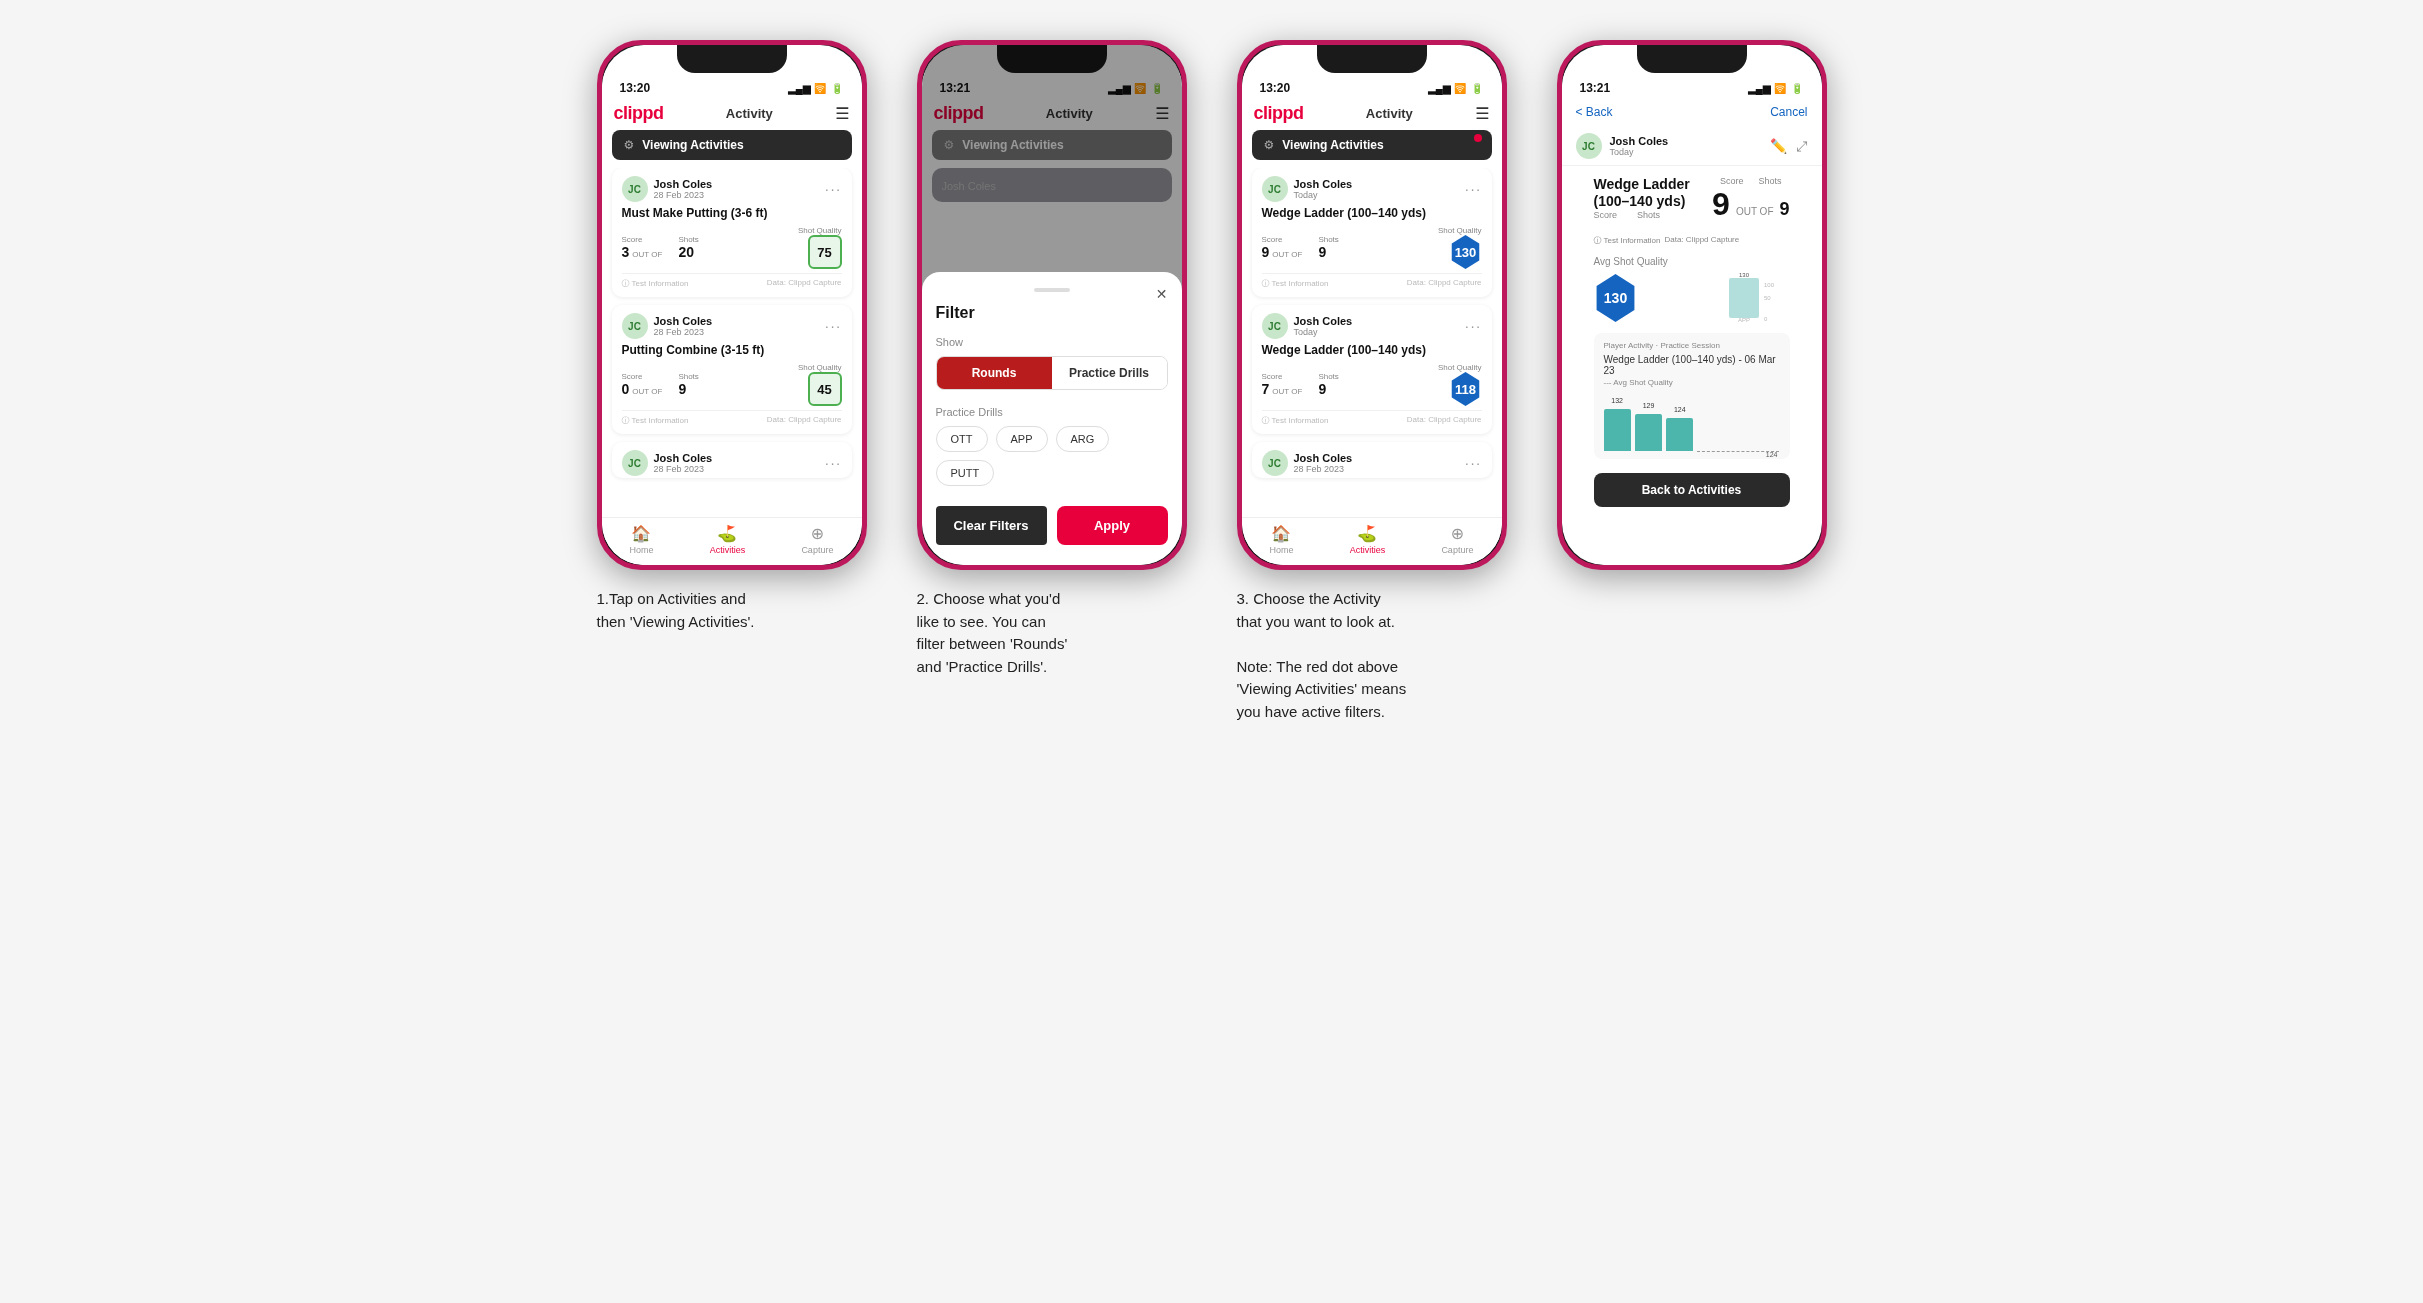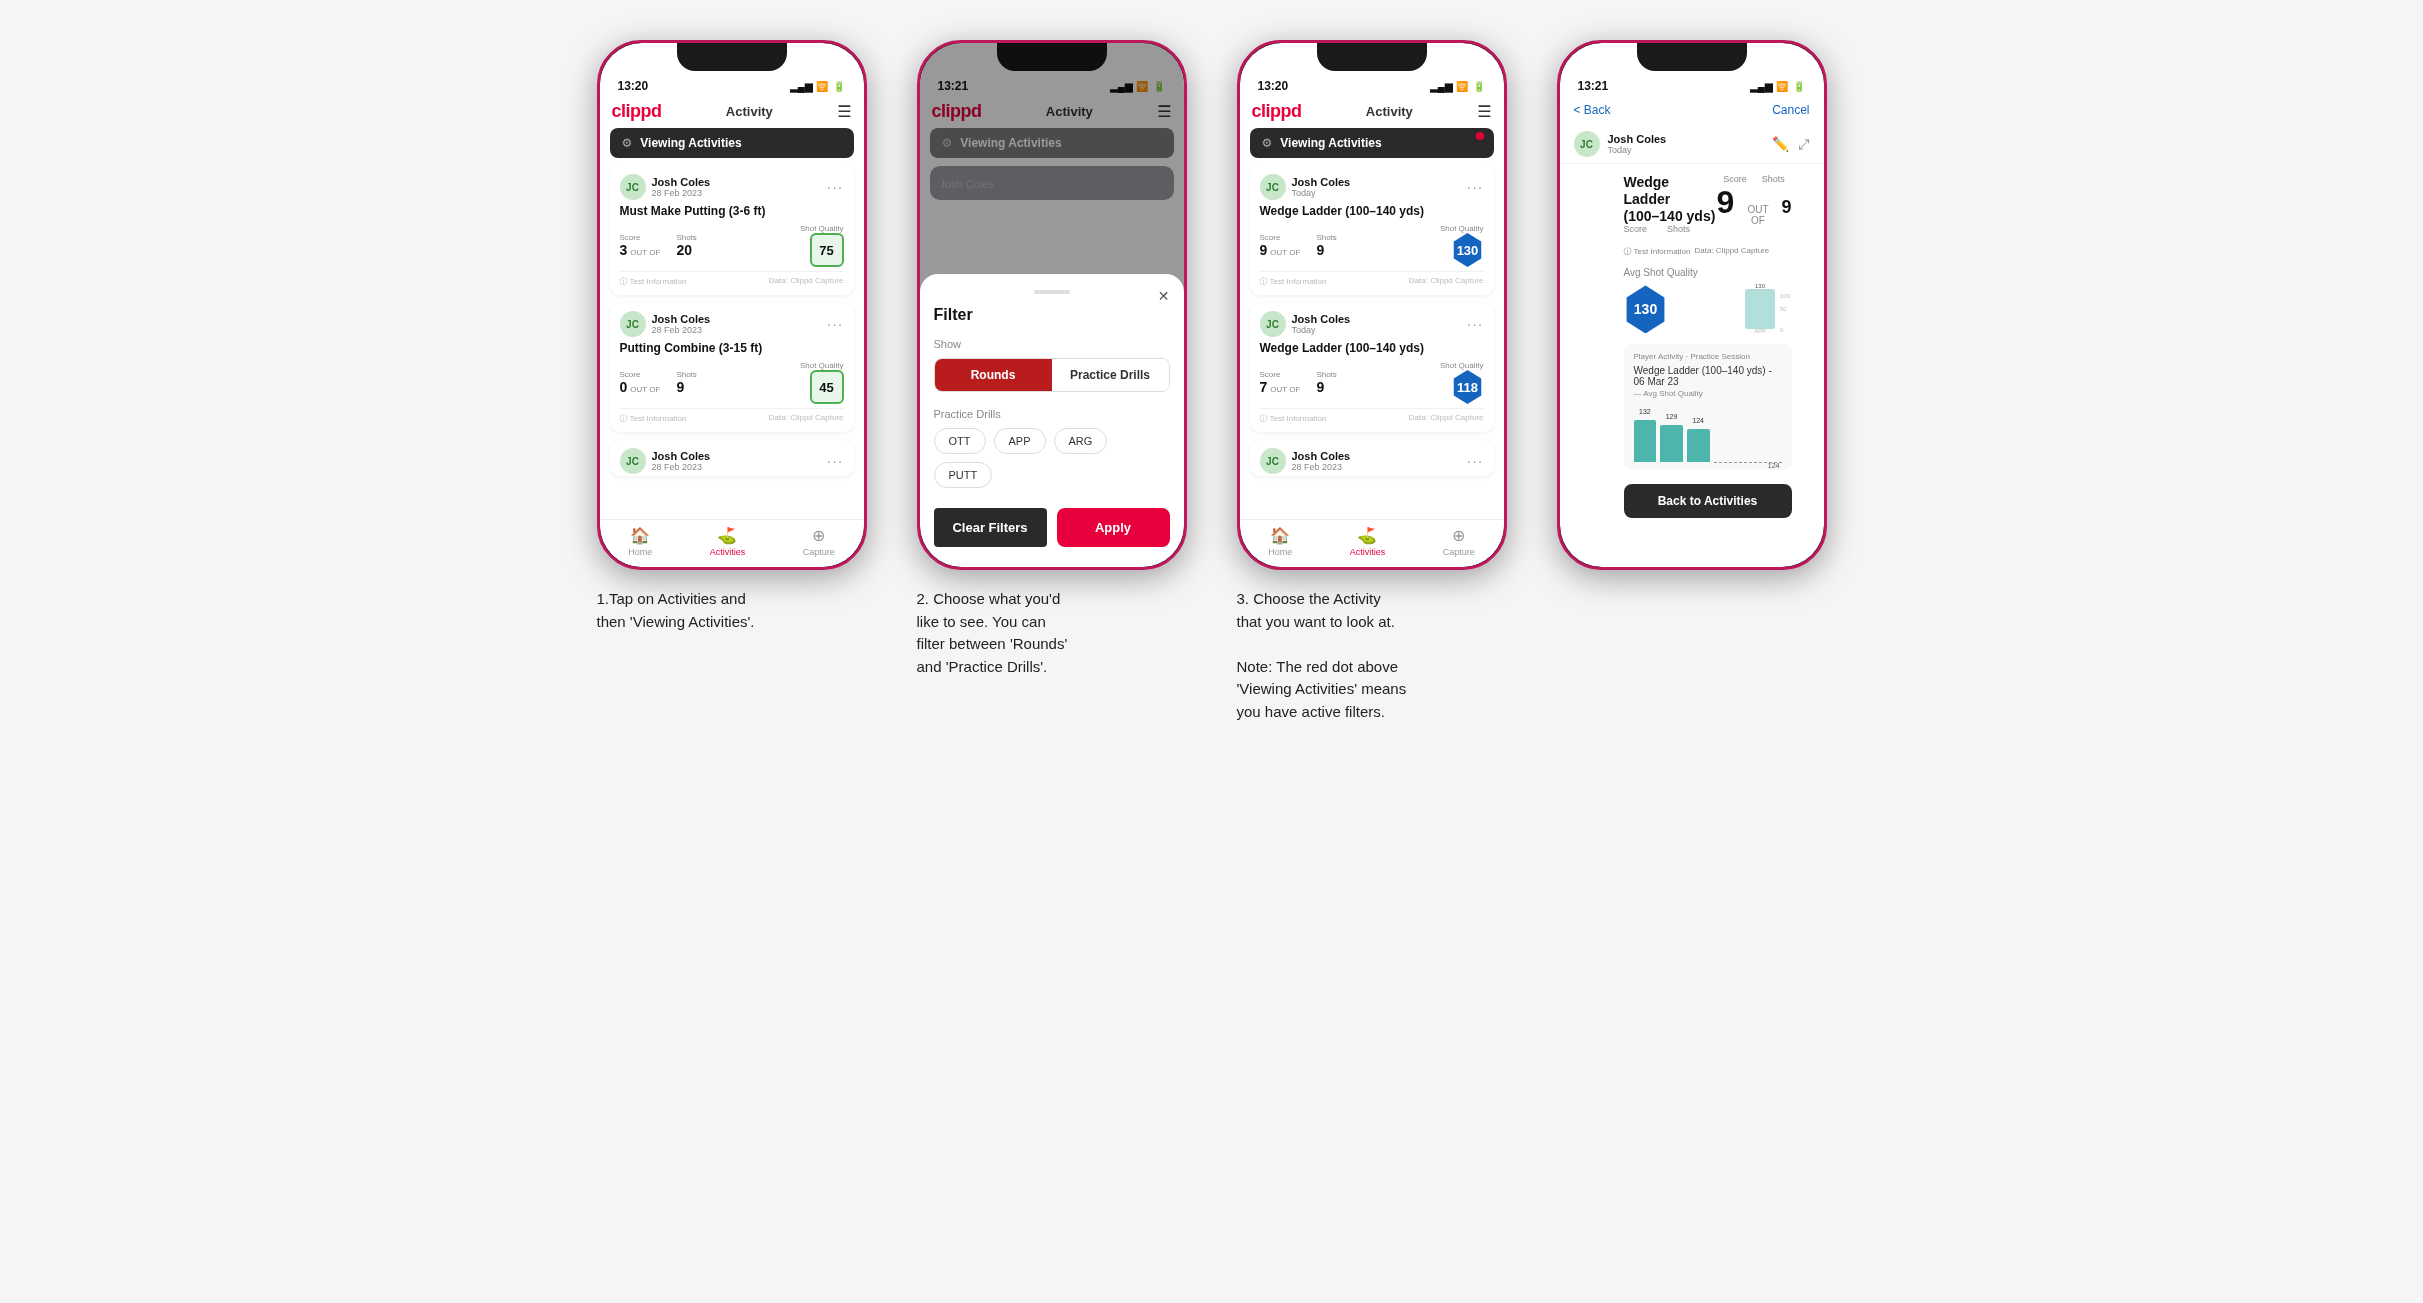--- a/index.html
+++ b/index.html
@@ -28,21 +28,21 @@
     }
 
     .phone-frame {
       width: 270px;
       height: 530px;
       background: #1a1a1a;
       border-radius: 44px;
       position: relative;
       box-shadow: 0 8px 32px rgba(0,0,0,0.35);
       overflow: hidden;
-      border: 3px solid #be185d;
+      border: 5px solid #be185d;
     }
 
     .phone-notch {
       position: absolute;
       top: 0;
       left: 50%;
       transform: translateX(-50%);
       width: 110px;
       height: 28px;
       background: #1a1a1a;
@@ -394,21 +394,21 @@
       display: flex;
       justify-content: space-between;
       align-items: center;
       padding: 6px 14px;
       border-bottom: 1px solid #f0f0f0;
     }
 
     .detail-user-info { display: flex; align-items: center; gap: 8px; }
     .detail-icons { display: flex; gap: 8px; color: #888; font-size: 14px; }
 
-    .detail-content { padding: 10px 32px; overflow: hidden; margin-left: 32px; }
+    .detail-content { padding: 10px 32px; overflow: hidden; }
 
     .detail-score-row {
       display: flex;
       justify-content: space-between;
       align-items: flex-start;
       margin-bottom: 12px;
     }
 
     .detail-title { font-size: 14px; font-weight: 800; color: #111; line-height: 1.2; }
     .detail-sub { font-size: 9px; color: #888; }

